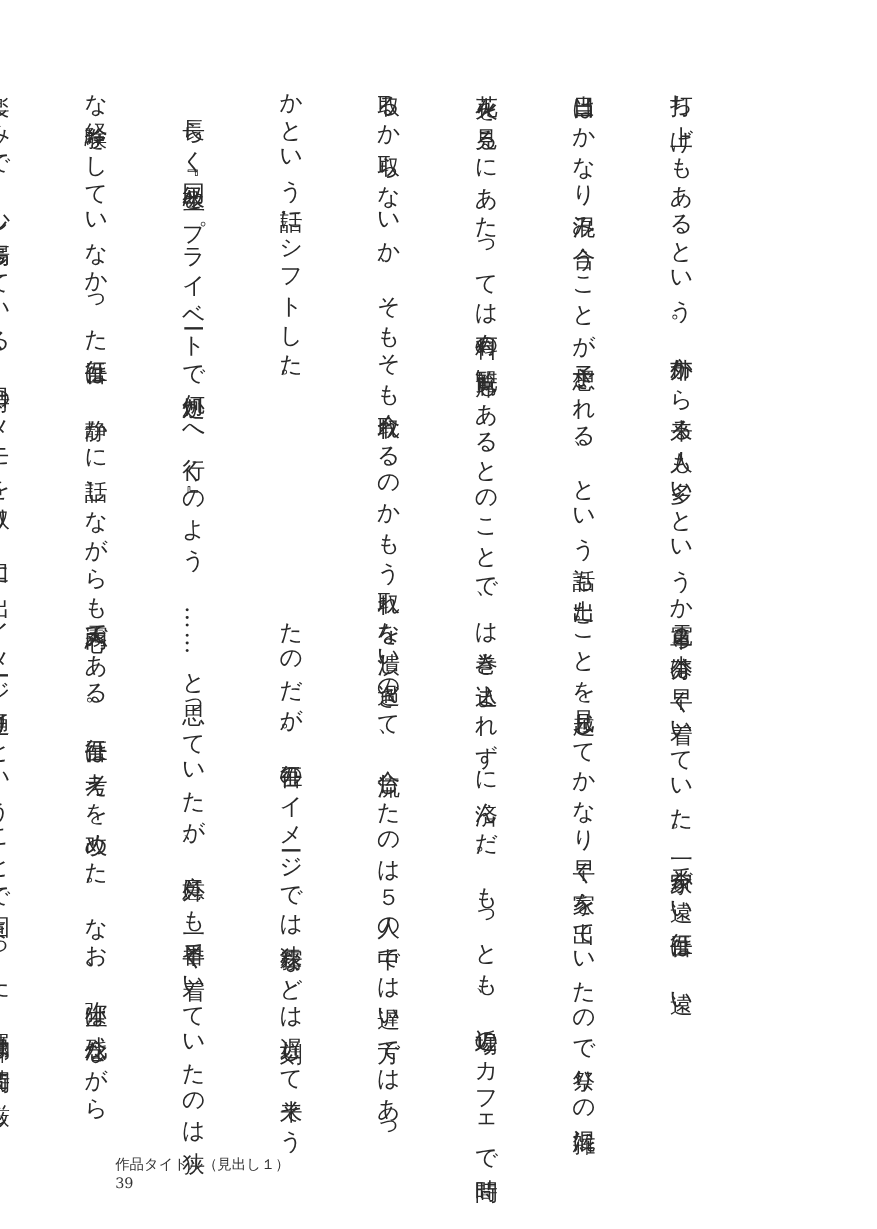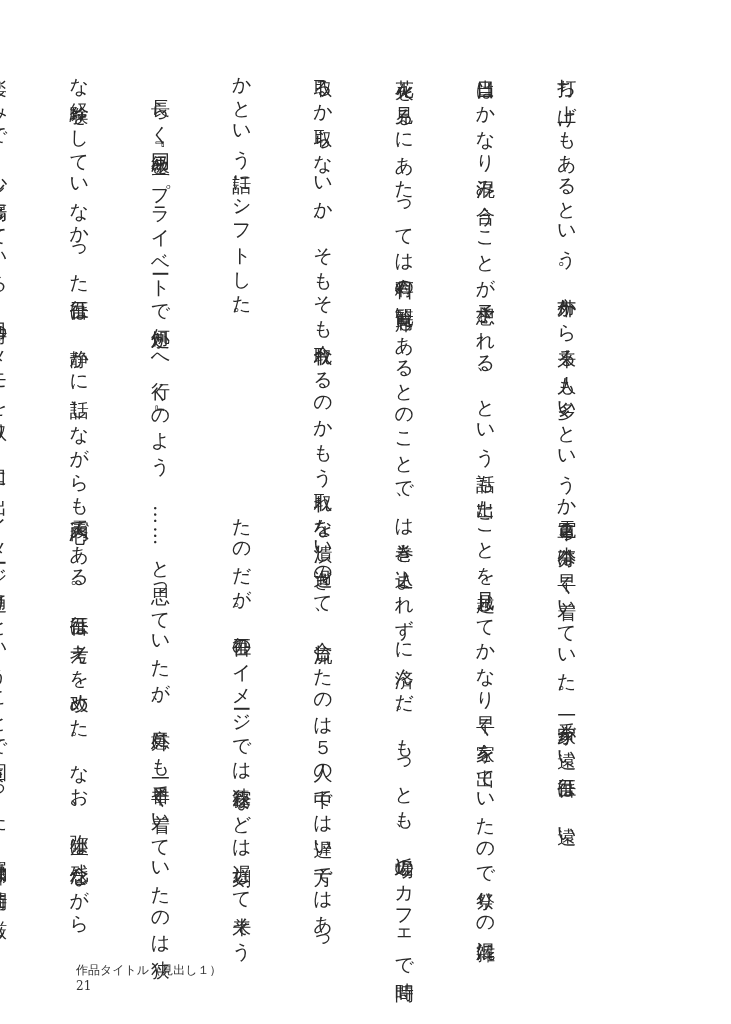--- a/index.html
+++ b/index.html
@@ -13,21 +13,21 @@
     font-size: 19px;
     line-height: 27.1px;
     letter-spacing: 2.3px;
     color: #2a2a2a;
     white-space: pre;
   }
   .block-top { right: 96px; top: 64px; height: 440px; }
   .block-bottom { right: 96px; top: 505px; height: 450px; }
   .line { display: block; }
   .footer {
-    position: absolute; left: 76px; top: 962px;
+    position: absolute; left: 96px; top: 962px;
     font-family: "DejaVu Serif", "Liberation Serif", serif;
     font-size: 12px; line-height: 16px; color: #333;
   }
   .footer div { white-space: nowrap; }
 </style>
 </head>
 <body>
 
 <div class="page">
   <div class="block block-top">
@@ -75,15 +75,15 @@
     
     
     
     
     
     
   </div>
 
   <div class="footer">
     <div>作品タイトル（見出し１）</div>
-    <div>21</div>
+    <div>39</div>
   </div>
 </div>
 
 </body></html>

